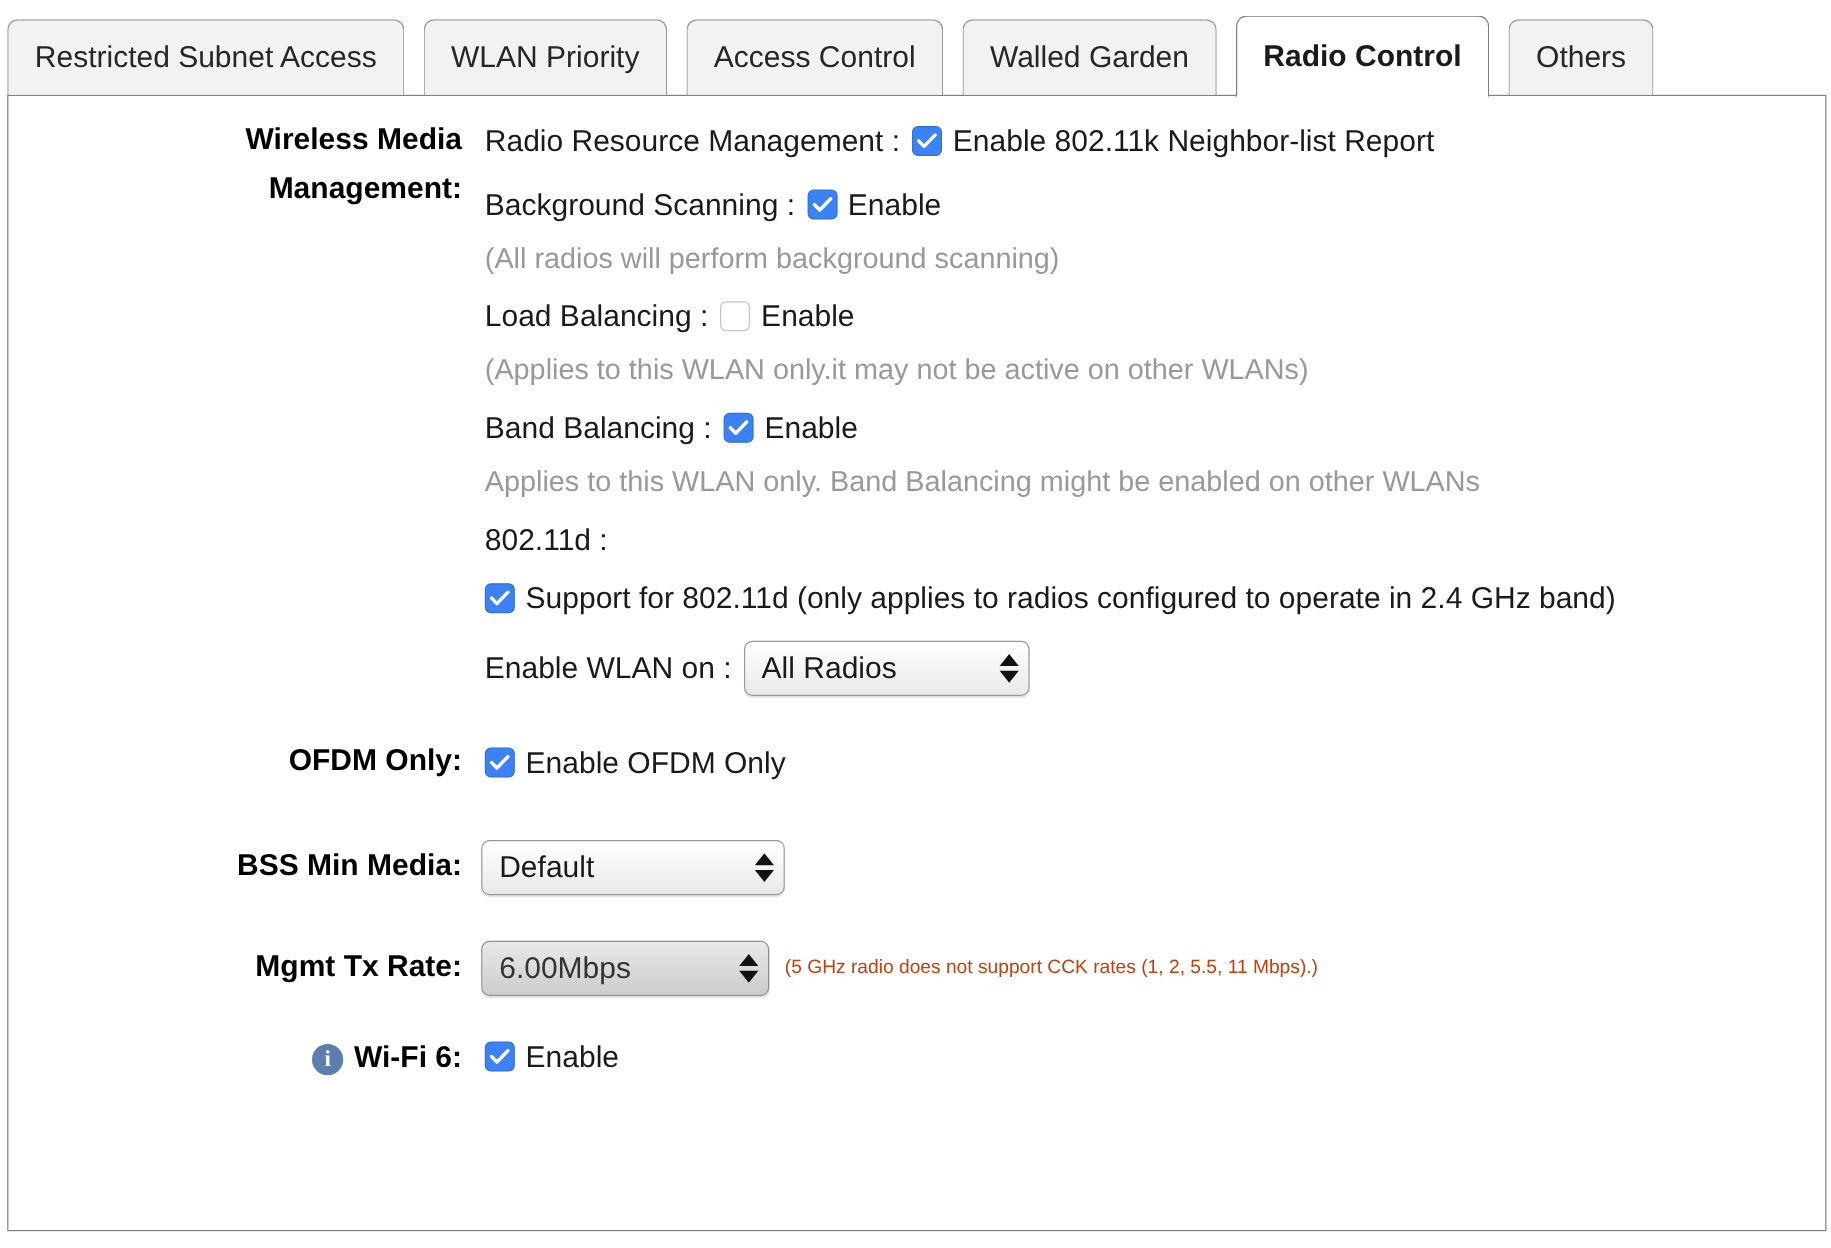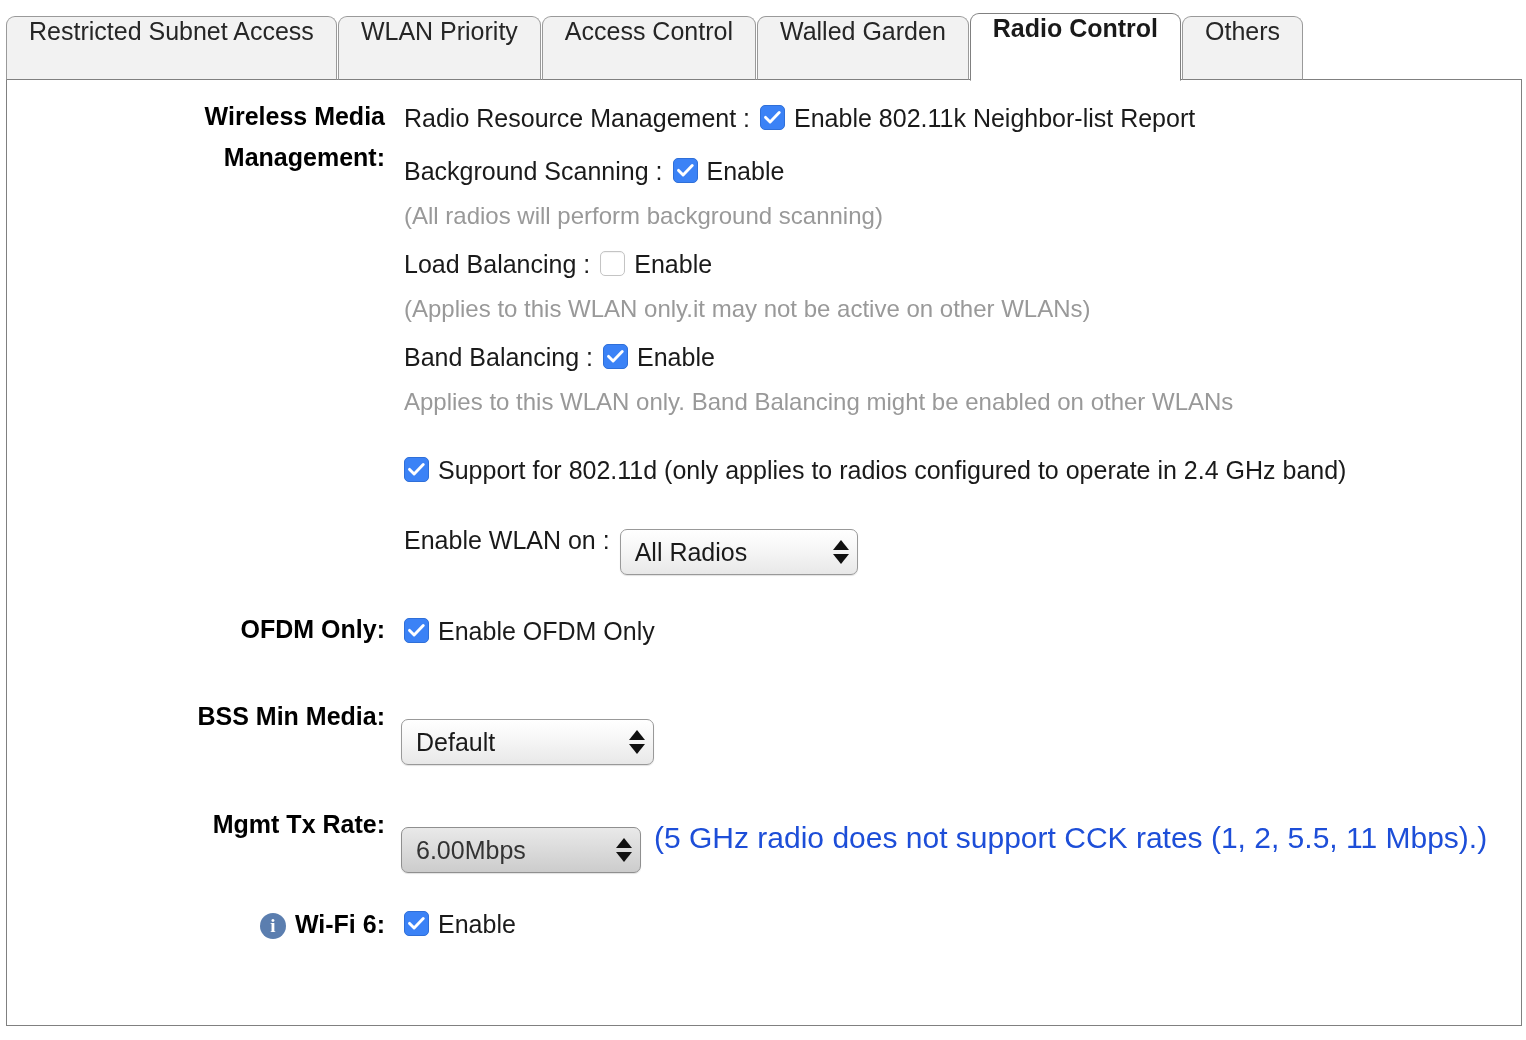--- a/index.html
+++ b/index.html
@@ -24,23 +24,24 @@
     height: 72px;
     display: flex;
     align-items: flex-end;
     z-index: 3;
   }
   .tab {
     position: relative;
     height: 64px;
     box-sizing: border-box;
     display: flex;
+    align-items: center;
     justify-content: center;
     padding: 0 22px;
-    margin-right: 1px;
+    margin-right: 16px;
     font-size: 25px;
     color: #262626;
     background: #f2f2f2;
     border: 1px solid #9a9a9a;
     border-bottom: 1px solid #808080;
     border-radius: 9px 9px 0 0;
     white-space: nowrap;
     cursor: pointer;
   }
   .tab.active {
@@ -101,22 +102,22 @@
     font-size: 25px;
     color: #1a1a1a;
     white-space: nowrap;
   }
   .hint {
     font-size: 24px;
     color: #999999;
     white-space: nowrap;
   }
   .note-dark {
-    font-size: 30px;
-    color: #1d4ed8;
+    font-size: 16px;
+    color: #c2410c;
     white-space: nowrap;
   }
   .sp-16 { height: 16px; }
   .sp-20 { height: 20px; }
   .sp-24 { height: 24px; }
 
   
   .cb {
     width: 25px;
     height: 25px;
@@ -151,21 +152,20 @@
     box-sizing: border-box;
     border: 1px solid #999999;
     border-radius: 7px;
     background: linear-gradient(180deg, #ffffff 0%, #f6f6f6 45%, #e8e8e8 100%);
     box-shadow: 0 1px 1px rgba(0,0,0,0.12);
     padding: 0 8px 0 14px;
     font-size: 25px;
     color: #1a1a1a;
     cursor: pointer;
     white-space: nowrap;
-    margin-top: 24px;
   }
   .sel.disabled {
     background: linear-gradient(180deg, #e9e9e9 0%, #dcdcdc 45%, #cccccc 100%);
     border-color: #8f8f8f;
     color: #333333;
     justify-content: space-between;
   }
   .sel .sel-val {
     padding-right: 26px;
   }
@@ -320,20 +320,23 @@
           <span style="width:9px"></span>
           <span>Enable</span>
         </div>
 
         <div class="sp-16"></div>
 
         <div class="hint">Applies to this WLAN only. Band Balancing might be enabled on other WLANs</div>
 
         <div class="sp-20"></div>
 
+        <div class="fline">
+          <span>802.11d :</span>
+        </div>
 
         <div class="sp-20"></div>
 
         <div class="fline">
           <span class="cb on">
             <svg width="17" height="13" viewBox="0 0 17 13" aria-hidden="true">
                 <path d="M1.6 6.4 L6.1 11 L15.2 1.6" fill="none" stroke="#ffffff" stroke-width="2.9" stroke-linecap="round" stroke-linejoin="round"></path>
               </svg>
           </span>
           <span style="width:9px"></span>

